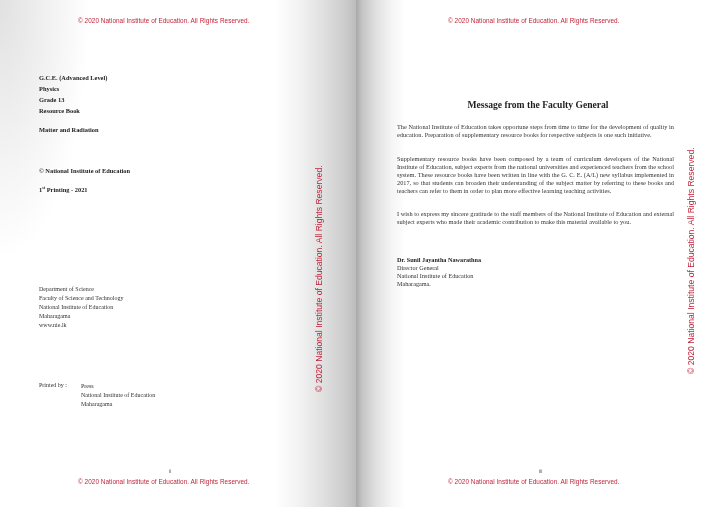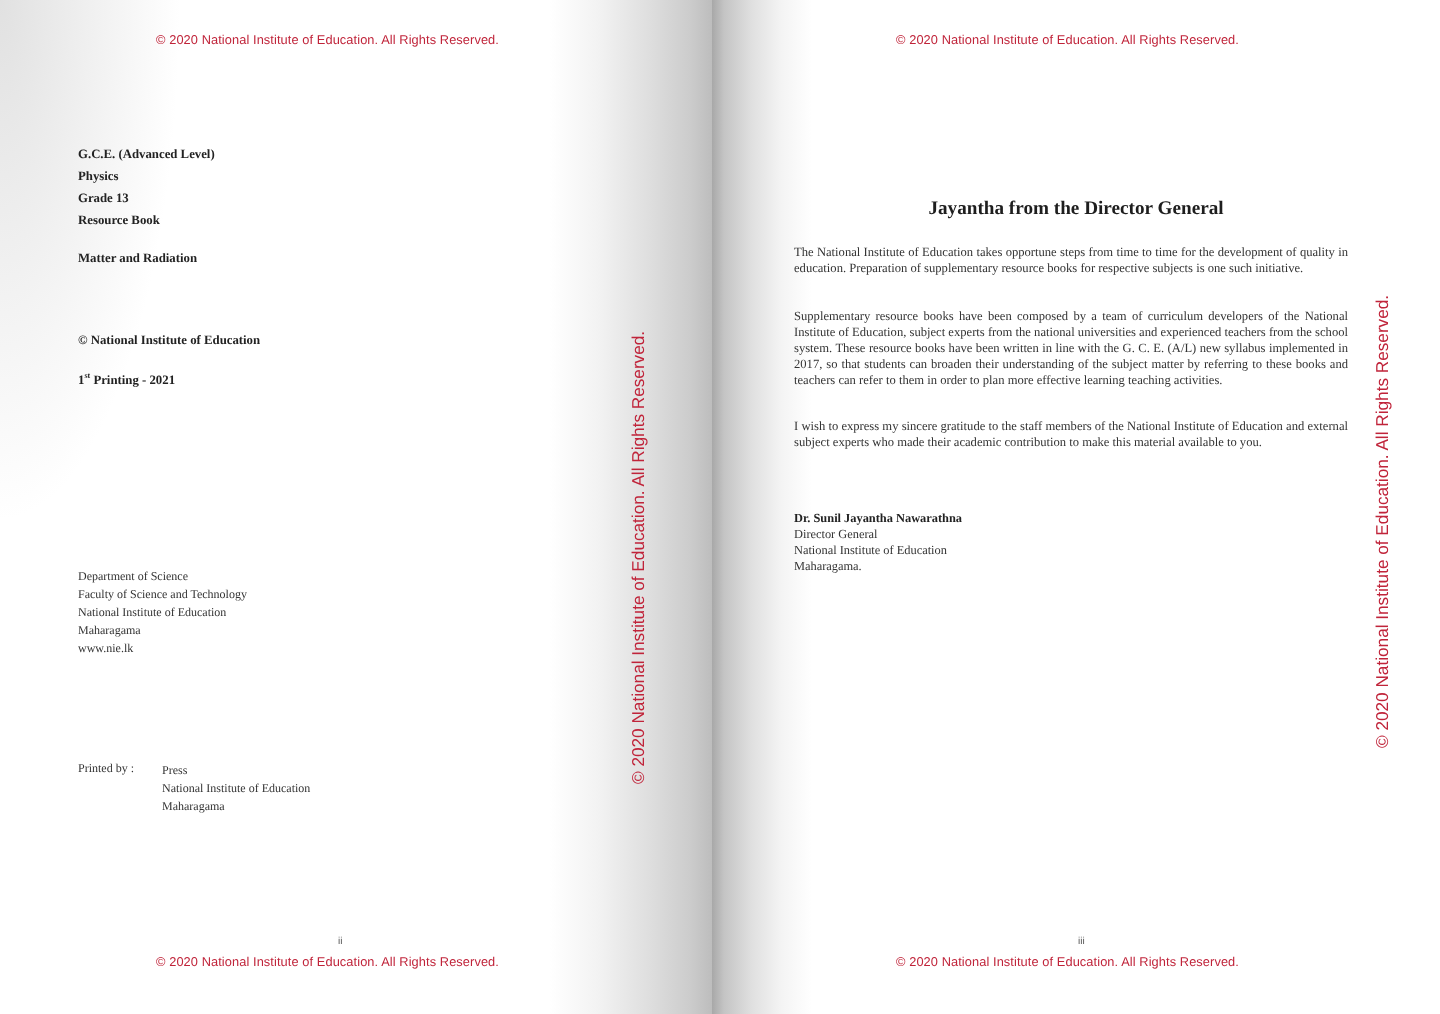--- a/index.html
+++ b/index.html
@@ -129,21 +129,21 @@
   <div class="pagenum" style="left:169px; top:468px;">ii</div>
 
   <div class="copyright-h" style="left:78px; top:478px;">© 2020 National Institute of Education. All Rights Reserved.</div>
 
   <div class="copyright-v" style="left:314px; top:392px;">© 2020 National Institute of Education. All Rights Reserved.</div>
 
   <div class="page page-right"></div>
 
   <div class="copyright-h" style="left:448px; top:17px;">© 2020 National Institute of Education. All Rights Reserved.</div>
 
-  <div class="title">Jayantha from the Director General</div>
+  <div class="title">Message from the Faculty General</div>
 
   <div class="para" style="top:123px;">The National Institute of Education takes opportune steps from time to time for the development of quality in education. Preparation of supplementary resource books for respective subjects is one such initiative.</div>
   <div class="para" style="top:155px;">Supplementary resource books have been composed by a team of curriculum developers of the National Institute of Education, subject experts from the national universities and experienced teachers from the school system. These resource books have been written in line with the G. C. E. (A/L) new syllabus implemented in 2017, so that students can broaden their understanding of the subject matter by referring to these books and teachers can refer to them in order to plan more effective learning teaching activities.</div>
   <div class="para" style="top:210px;">I wish to express my sincere gratitude to the staff members of the National Institute of Education and external subject experts who made their academic contribution to make this material available to you.</div>
 
   <div class="txt serif" style="left:397px; top:256px; font-size:6.2px; line-height:8px;">
     <div class="bold">Dr. Sunil Jayantha Nawarathna</div>
     <div style="color:#333;">Director General</div>
     <div style="color:#333;">National Institute of Education</div>
     <div style="color:#333;">Maharagama.</div>

